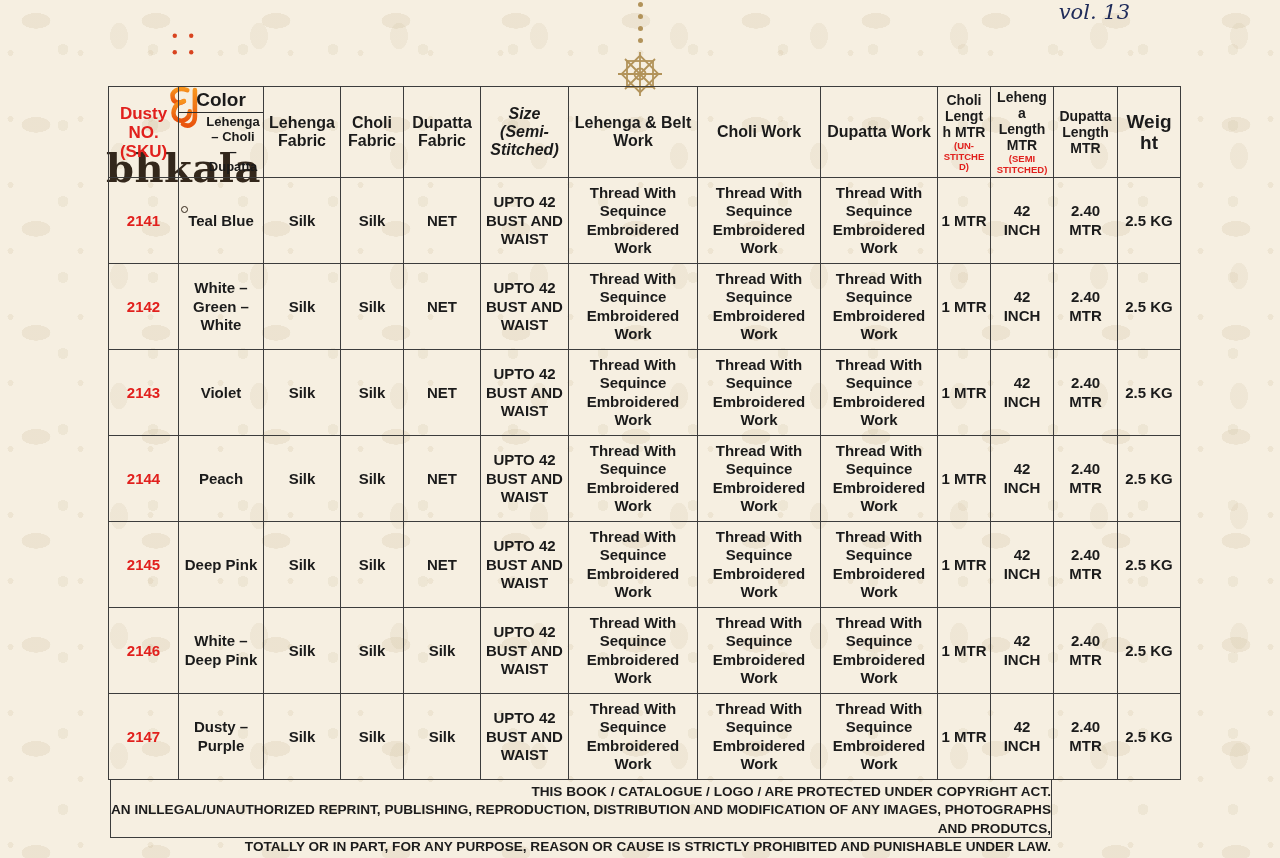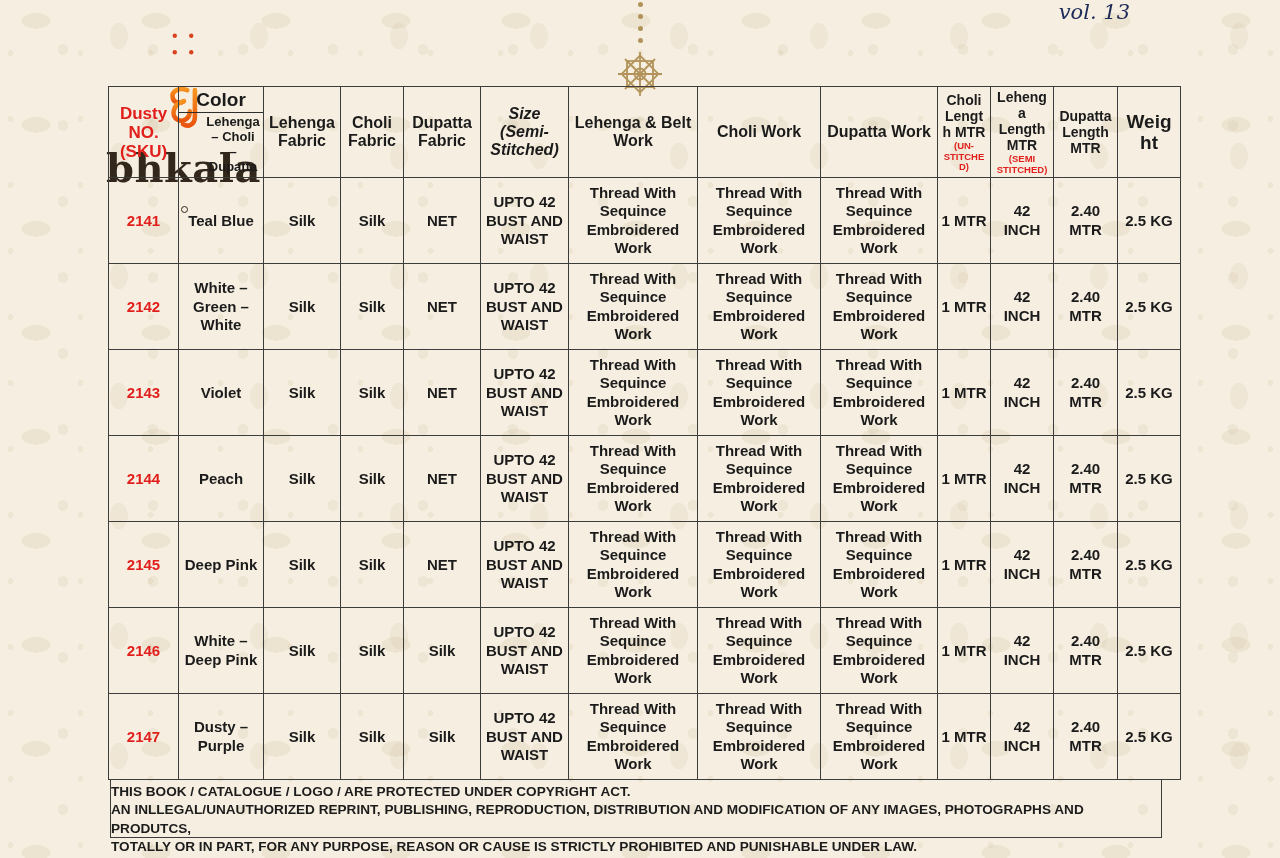--- a/index.html
+++ b/index.html
@@ -57,22 +57,22 @@
   .hsubnote{color:var(--accent_red); font-size:9.5px; line-height:1.1; margin-top:1px;text-align:center;}
   td.col-sku{color:var(--accent_red); font-size:27px;margin-left:20px;}
   td.col-color{font-size:16px;}
   td.col-lehenga_fabric, td.col-choli_fabric, td.col-dupatta_fabric{font-size:19px;}
   td.col-size{font-size:14.5px; line-height:1.35;}
   td.col-lehenga_belt_work, td.col-choli_work, td.col-dupatta_work{font-size:14.5px; line-height:1.4;}
   td.col-choli_length, td.col-lehenga_length, td.col-dupatta_length, td.col-weight{
     font-size:16.5px; line-height:1.3;}
 
   
-  .copyright-box{position:absolute; left:110px; top:779px; width:1052px; height:59px;
-    border:1.5px solid var(--border); text-align:left; padding-top:3px;}
+  .copyright-box{position:absolute; left:110px; top:779px; width:942px; height:59px;
+    border:1.5px solid var(--border); text-align:right; padding-top:3px;}
   .copyright-box .line{font-weight:bold; font-size:13.6px; line-height:1.36; color:#1c1c1c;}
 </style>
 </head>
 <body>
 
 <div class="sheet">
 
   <div class="logo">
     <svg width="50" height="48" viewBox="0 0 70 70">
       <defs>

